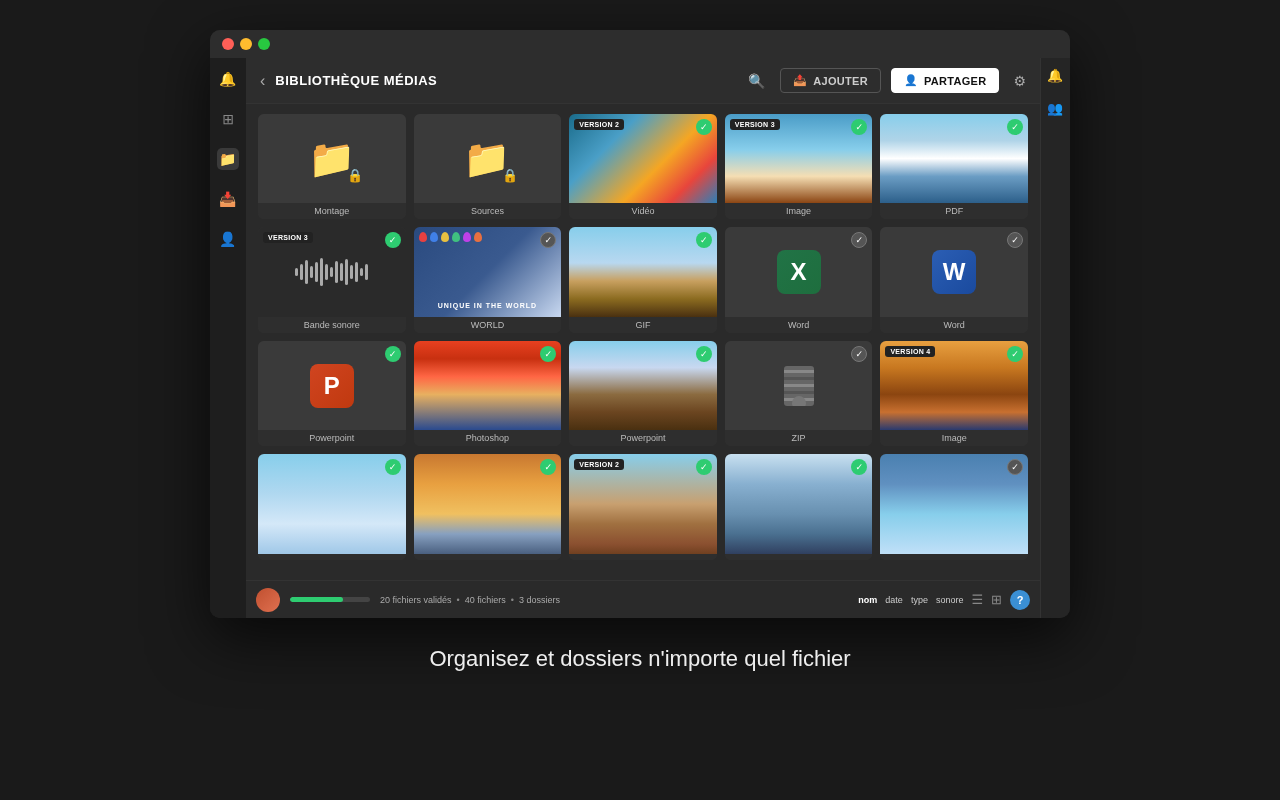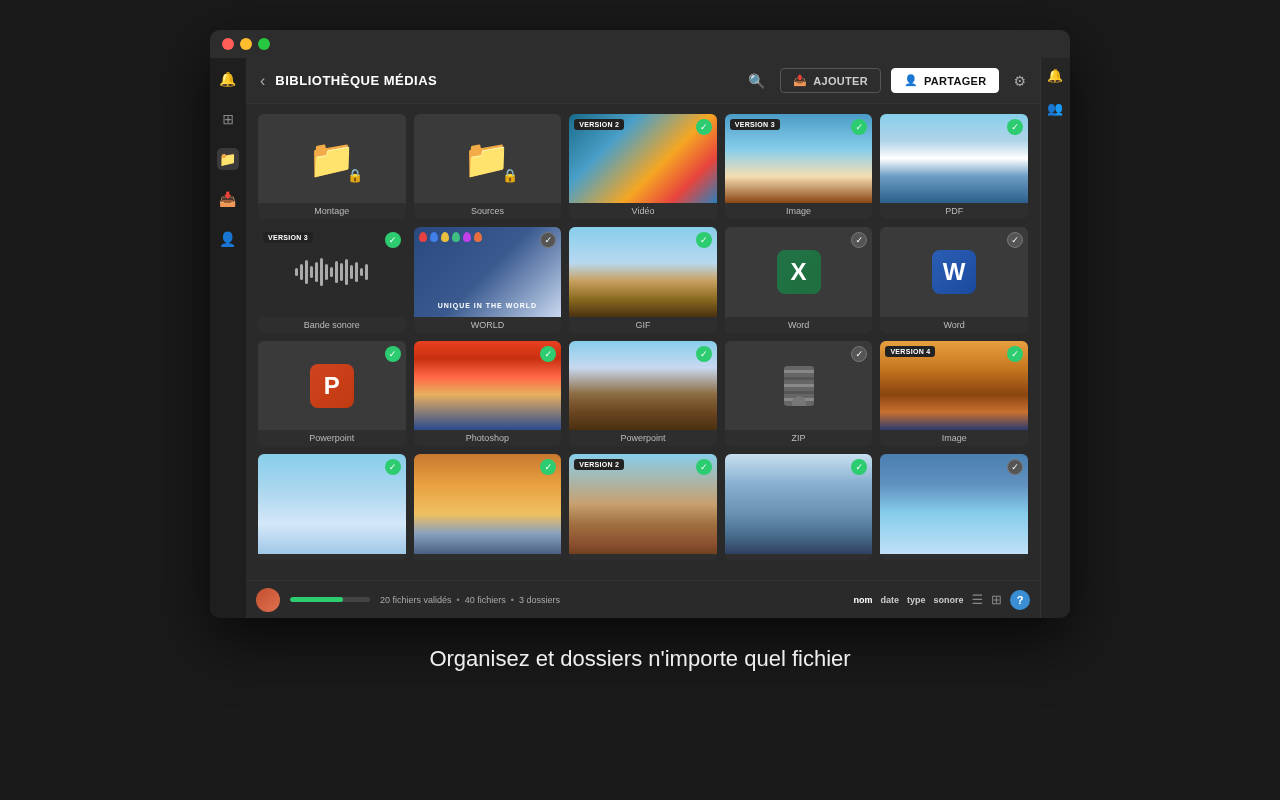--- a/index.html
+++ b/index.html
@@ -330,21 +330,20 @@
     .bottom-right {
       margin-left: auto;
       display: flex;
       align-items: center;
       gap: 8px;
     }
     .sort-label {
       font-size: 9px;
       color: #ccc;
       cursor: pointer;
-      font-weight: bold;
     }
     .sort-label.active { color: #fff; font-weight: 600; }
     .view-icon {
       font-size: 13px;
       color: #888;
       cursor: pointer;
     }
     .help-btn {
       width: 20px;
       height: 20px;

